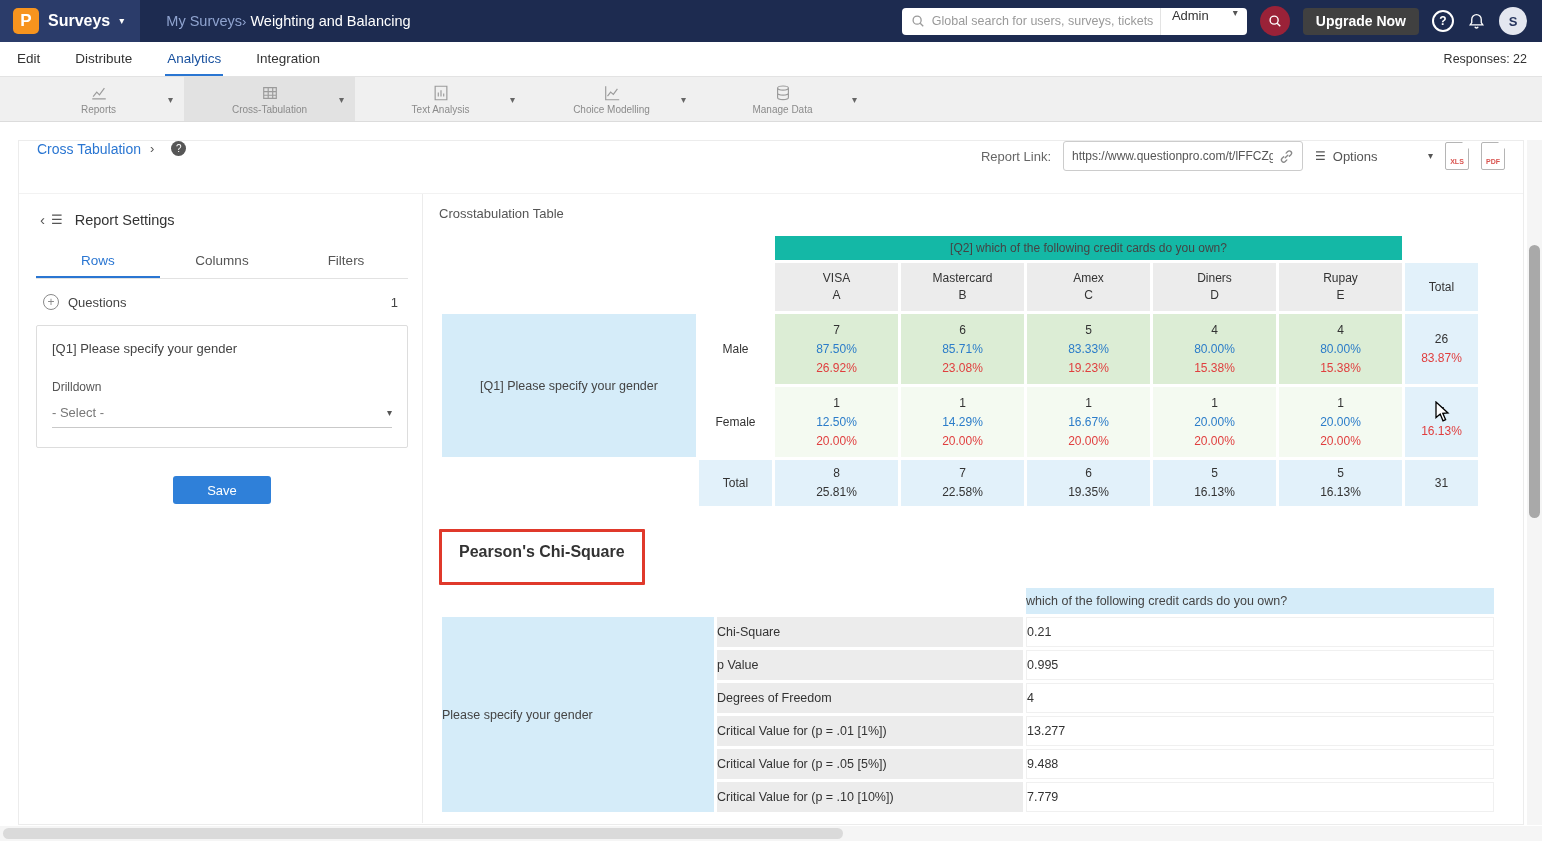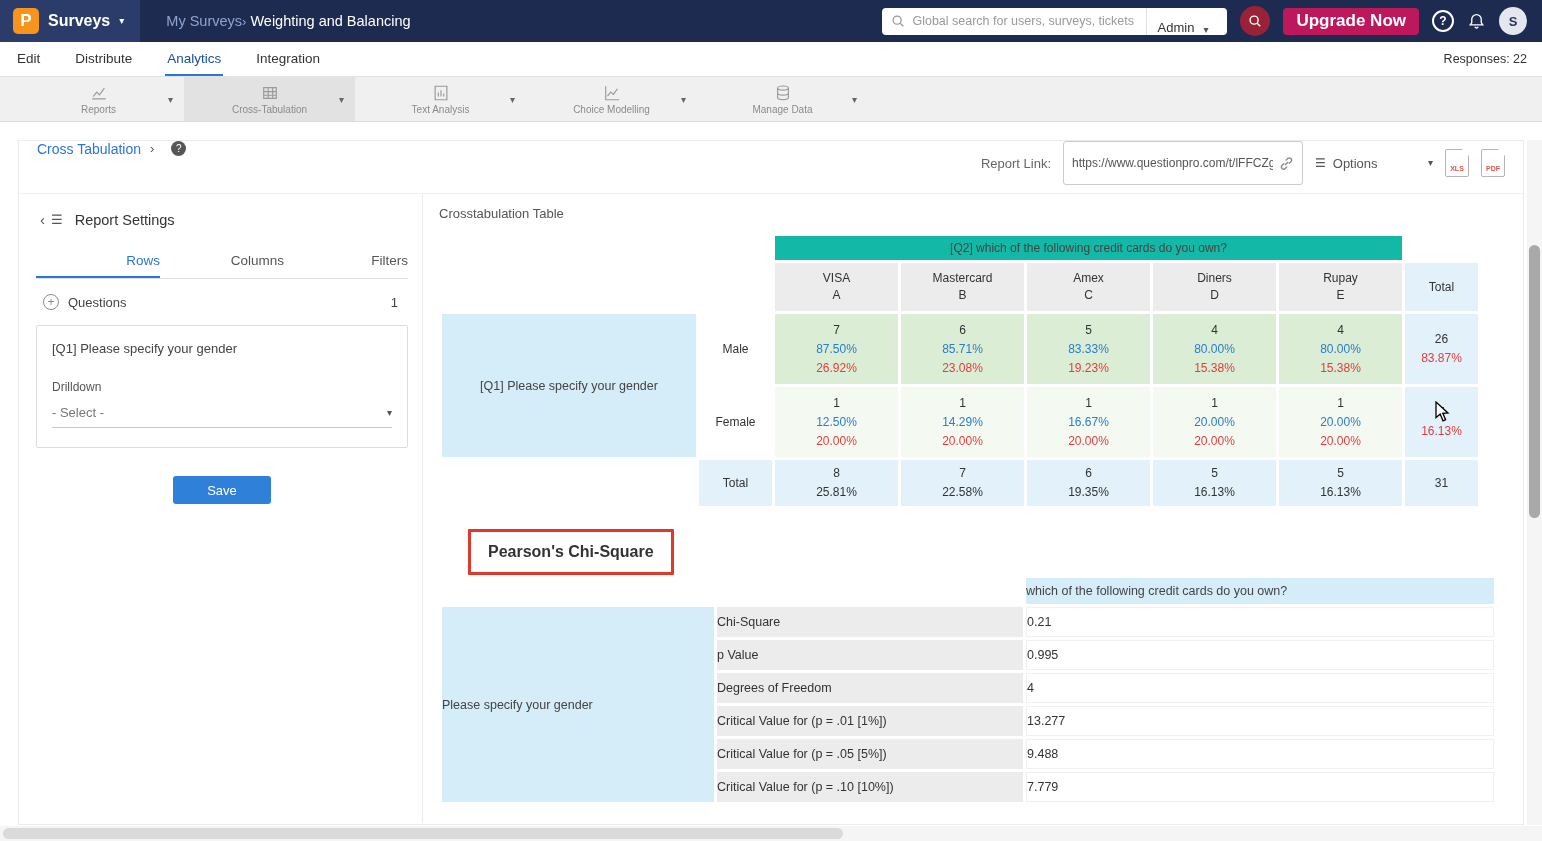--- a/index.html
+++ b/index.html
@@ -18,27 +18,27 @@
   .brand .caret { color:#fff; }
   .crumbs { display:flex; align-items:center; margin-left:26px; }
   .crumb-link { color:#8fa3cf; font-size:14.5px; }
   .crumb-sep { color:#8fa3cf; font-size:13px; }
   .crumb-page { color:#fff; font-size:14.5px; margin-left:4px; }
   .top-right { margin-left:auto; display:flex; align-items:center; gap:13px; padding-right:15px; }
   .search-pill { width:345px; height:27px; background:#fff; border-radius:4px; display:flex; align-items:center; padding-left:9px; }
   .search-pill input { border:none; outline:none; flex:1; min-width:0; font-size:12.5px; color:#444;
                        font-family:"Liberation Sans", sans-serif; margin-left:7px; }
   .search-pill input::placeholder { color:#9a9a9a; }
-  .scope { display:flex; align-items:flex-end; gap:9px; height:100%; padding:0 19px 0 11px;
+  .scope { display:flex; align-items:flex-start; gap:24px; height:100%; padding:0 9px 0 11px;
            border-left:1px solid #e3e3e3; color:#333; font-size:13px; }
   .scope .caret { color:#555; }
   .round-search { width:30px; height:30px; border-radius:50%; background:#9a2238; display:flex;
                   align-items:center; justify-content:center; }
-  .upgrade { height:27px; background:#be185d; border:none; border-radius:4px; color:#fff; font-weight:bold;
-             font-size:17px; padding:0 13px; font-family:"Liberation Sans", sans-serif; }
+  .upgrade { height:27px; background:#404040; border:none; border-radius:4px; color:#fff; font-weight:bold;
+             font-size:14px; padding:0 13px; font-family:"Liberation Sans", sans-serif; }
   .help-circle { width:22px; height:22px; border:2px solid #fff; border-radius:50%; color:#fff; font-weight:bold;
                  font-size:12px; display:flex; align-items:center; justify-content:center; }
   .avatar { width:28px; height:28px; border-radius:50%; background:#e4e7f0; color:#27355e; font-weight:bold;
             font-size:13px; display:flex; align-items:center; justify-content:center; }
 
   
   .navrow { position:absolute; top:42px; left:0; right:0; height:35px; background:#fff;
             border-bottom:1px solid #e3e3e3; display:flex; align-items:stretch; padding:0 15px; }
   .nav-item { display:flex; align-items:center; margin-right:31px; font-size:13.5px; color:#333;
               border-bottom:2px solid transparent; padding:0 2px; cursor:default; }
@@ -59,40 +59,40 @@
   .card { position:absolute; left:18px; top:140px; width:1506px; bottom:16px; background:#fff;
           border:1px solid #ececec; }
   .report-header { display:flex; align-items:flex-start; height:53px; padding:0 18px; border-bottom:1px solid #f2f2f2; }
   .rh-link { color:#2a76d2; font-size:14px; }
   .rh-sep { color:#555; margin:0 9px; font-size:13px; }
   .rh-title { color:#333; font-size:14px; }
   .rh-help { width:15px; height:15px; border-radius:50%; background:#565656; color:#fff; font-size:10px;
              display:inline-flex; align-items:center; justify-content:center; margin-left:8px; }
   .rh-right { margin-left:auto; display:flex; align-items:center; gap:12px; }
   .rl-label { color:#666; font-size:13px; }
-  .rl-input { width:240px; height:44px; border:1px solid #ccc; border-radius:3px; display:flex;
+  .rl-input { width:240px; height:30px; border:1px solid #ccc; border-radius:3px; display:flex;
               align-items:center; padding:0 8px; gap:6px; }
   .rl-input input { border:none; outline:none; flex:1; min-width:0; font-size:12px; color:#555;
                     font-family:"Liberation Sans", sans-serif; }
   .options { display:flex; align-items:center; gap:7px; color:#555; font-size:13px; width:118px; }
   .options .caret { margin-left:auto; color:#555; }
   .opt-icon { font-size:12px; color:#555; }
   .file-icon { width:24px; height:28px; border:1px solid #b5b5b5; border-radius:2px; position:relative; background:#fff; }
   .file-icon::before { content:""; position:absolute; right:-1px; top:-1px; border-style:solid;
                        border-width:0 7px 7px 0; border-color:transparent #fff transparent transparent; }
   .file-label { position:absolute; left:0; right:0; bottom:4px; text-align:center; font-size:7px; font-weight:bold;
                 color:#d9534f; }
 
   
   .panel { position:absolute; left:17px; top:64px; width:372px; }
   .panel-title-row { display:flex; align-items:center; gap:4px; padding:6px 4px; color:#333; font-size:14.5px; }
   .collapse-icon { color:#555; font-size:15px; margin-right:2px; }
   .list-icon { color:#555; font-size:13px; margin-right:8px; }
   .tabs { display:flex; border-bottom:1px solid #e2e2e2; margin-top:10px; }
-  .tab { flex:1; text-align:right; padding:9px 0 8px; font-size:13.5px; color:#555;
+  .tab { flex:1; text-align:center; padding:9px 0 8px; font-size:13.5px; color:#555;
          border-bottom:2px solid transparent; cursor:default; }
   .tab.active { color:#2a76d2; border-bottom-color:#2a76d2; }
   .questions-row { display:flex; align-items:center; padding:15px 6px 10px 7px; color:#444; font-size:13px; }
   .plus-icon { width:16px; height:16px; border:1px solid #8a8a8a; border-radius:50%; color:#8a8a8a;
                display:inline-flex; align-items:center; justify-content:center; font-size:12px; margin-right:9px; }
   .q-count { margin-left:auto; padding-right:4px; color:#444; }
   .q-box { border:1px solid #ddd; border-radius:2px; margin-top:5px; padding:15px 15px 19px; }
   .q-text { font-size:13px; color:#444; }
   .dd-label { margin-top:24px; font-size:12px; color:#555; }
   .dd-select { margin-top:11px; display:flex; align-items:center; justify-content:space-between;
@@ -117,22 +117,22 @@
   .c-rowgroup { background:#d5ecf9; width:254px; color:#444; font-size:12.5px; }
   .c-rowlabel { width:73px; background:#fff; color:#333; }
   .c-male { background:#dcedd5; height:70px; }
   .c-female { background:#f4faf1; height:70px; }
   .c-male div, .c-female div, .c-totalcol div, .c-trow div { line-height:19px; }
   .c-totalcol { background:#e2f1fa; }
   .c-trow { background:#e2f1fa; height:46px; }
   .pct-blue { color:#2b7cc9; }
   .pct-red { color:#e03e3e; }
 
-  .chi-title-box { display:inline-block; border:3px solid #e0392b; padding:11px 17px 11px; margin-top:20px;
-                   border-radius:1px;margin-left:29px; }
+  .chi-title-box { display:inline-block; border:3px solid #e0392b; padding:11px 17px 21px; margin-top:20px;
+                   border-radius:1px; }
   .chi-title { font-size:16px; color:#333; font-weight:bold; }
 
   table.chi { border-collapse:separate; border-spacing:3px; font-size:12.5px; color:#333; margin-top:0; }
   .chi td { text-align:left; vertical-align:middle; }
   .x-empty { background:transparent; }
   .x-head { background:#d5ecf9; width:468px; height:26px; color:#444; }
   .x-rowgroup { background:#d5ecf9; width:272px; color:#444; }
   .x-label { background:#ececec; width:306px; height:30px; }
   .x-value { background:#fff; border:1px solid #f0f0f0; }
 

